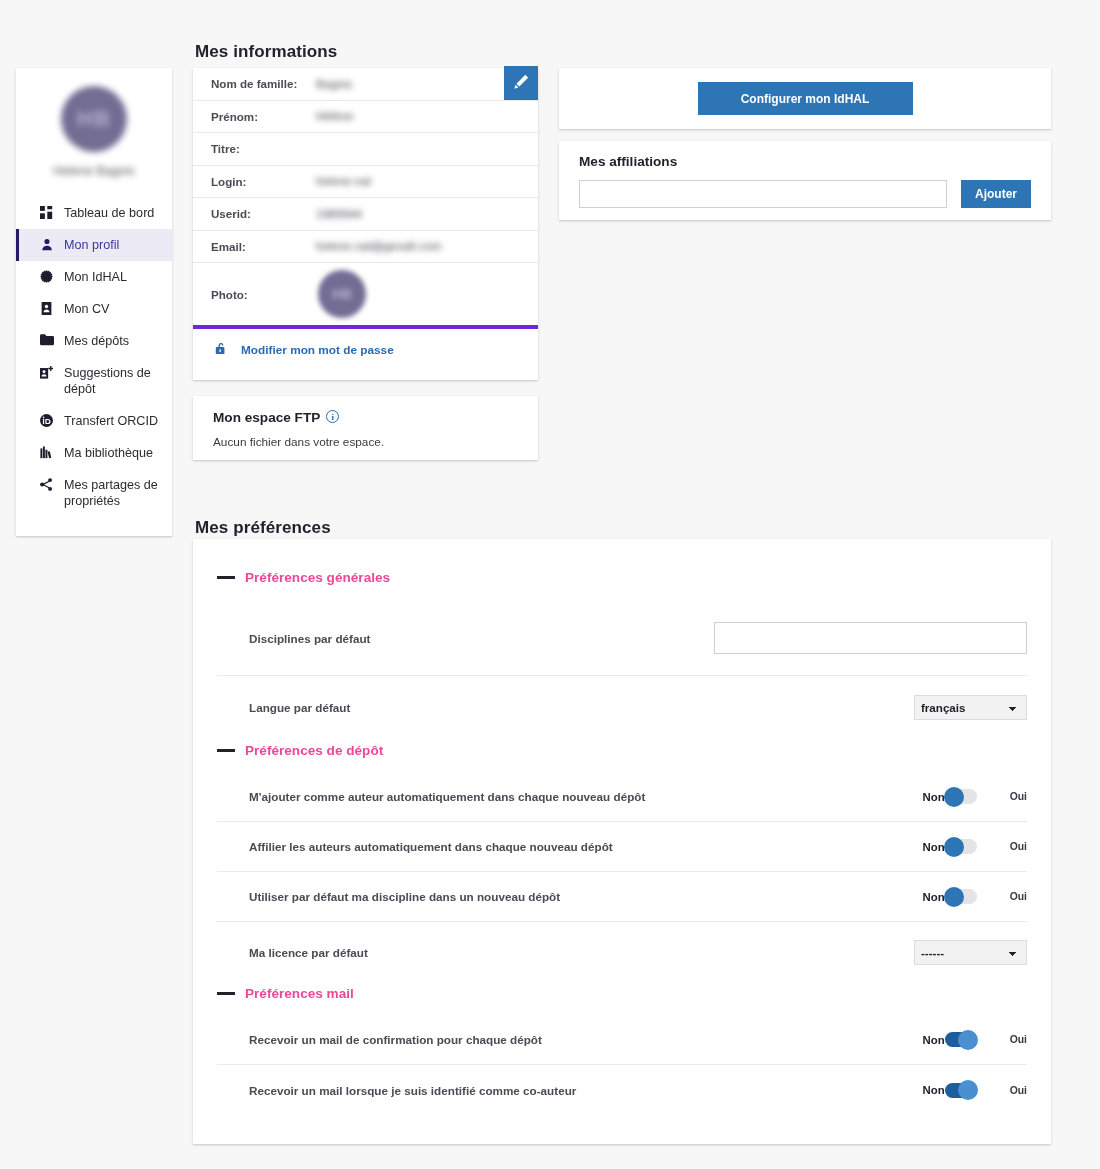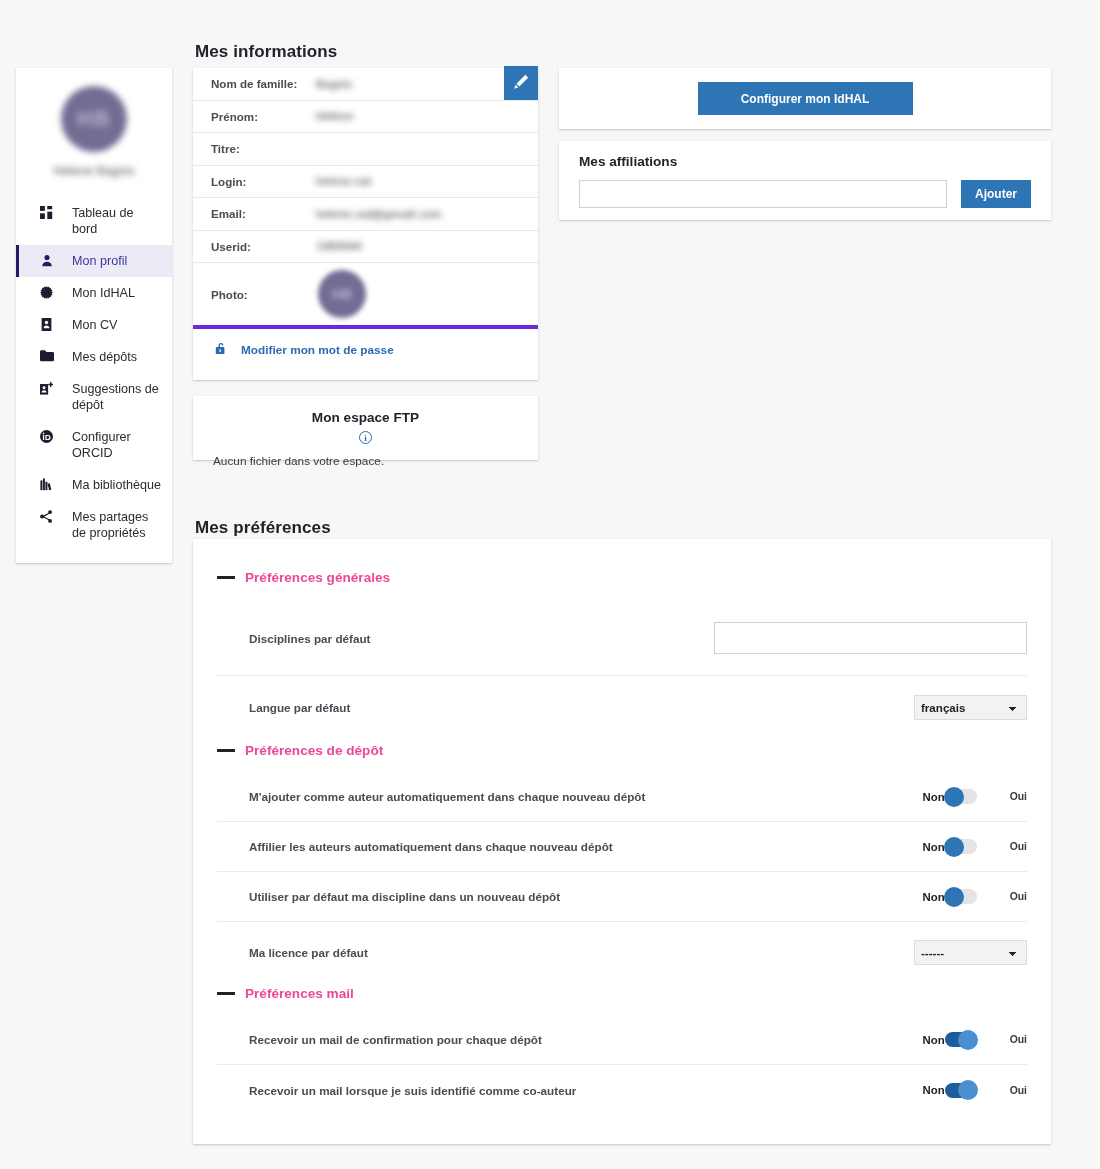--- a/index.html
+++ b/index.html
@@ -44,21 +44,21 @@
   .avatar-name {
     margin-top: 12px;
     font-size: 12.5px; color: #555;
     filter: blur(3.4px);
     text-align: center;
     height: 15px;
   }
   .nav { margin-top: 14px; }
   .nav-item {
     display: flex; align-items: flex-start;
-    gap: 18px;
+    gap: 10px;
     padding: 8px 10px 8px 20px;
     font-size: 12.6px;
     color: #2b2b33;
     border-left: 3px solid transparent;
     cursor: pointer;
     line-height: 16px;
   }
   .nav-item .nav-ico {
     width: 15px; min-width: 15px;
     display: flex; align-items: center; justify-content: center;
@@ -124,21 +124,21 @@
   }
 
   
   .ftp-card {
     position: absolute; left: 193px; top: 396px;
     width: 345px; height: 64px;
     padding: 14px 20px;
   }
   .ftp-title {
     font-size: 13.6px; font-weight: bold; color: #22222c;
-    display: flex; align-items: center; gap: 6px; flex-direction: column;
+    display: flex; align-items: flex-start; gap: 6px;
   }
   .info-ico {
     width: 13px; height: 13px; border-radius: 50%;
     border: 1.3px solid #2a6ab0; color: #2a6ab0;
     font-size: 9px; font-weight: bold;
     display: inline-flex; align-items: center; justify-content: center;
     font-family: "Liberation Serif", serif;
   }
   .ftp-text { margin-top: 10px; font-size: 11.8px; color: #3a3a44; }
 
@@ -318,21 +318,21 @@
 
       <div class="nav-item">
         <span class="nav-ico">
           <svg width="13" height="13" viewBox="0 0 16 16">
               <circle cx="8" cy="8" r="8" fill="currentColor"></circle>
               <rect x="3.6" y="6" width="1.5" height="6.4" fill="#fff"></rect>
               <circle cx="4.35" cy="4.2" r="1" fill="#fff"></circle>
               <path d="M6.6 6h3.1a3.2 3.2 0 0 1 0 6.4H6.6zm1.5 1.4v3.6h1.5a1.8 1.8 0 0 0 0-3.6z" fill="#fff"></path>
             </svg>
         </span>
-        <span class="nav-label">Configurer ORCID</span>
+        <span class="nav-label">Transfert ORCID</span>
       </div>
 
       <div class="nav-item">
         <span class="nav-ico">
           <svg width="13" height="13" viewBox="0 0 16 16" fill="currentColor">
               <rect x="0.5" y="3" width="2.4" height="12"></rect>
               <rect x="3.6" y="0.6" width="2.4" height="14.4"></rect>
               <rect x="6.7" y="4.6" width="2.4" height="10.4"></rect>
               <rect x="10.2" y="6.6" width="2.8" height="8.4" transform="rotate(-13 11.6 10.8)"></rect>
             </svg>
@@ -378,26 +378,26 @@
     </div>
     <div class="prow">
       <span class="plabel">Titre:</span>
       <span class="pval" style="filter:none;"></span>
     </div>
     <div class="prow">
       <span class="plabel">Login:</span>
       <span class="pval">helene.nat</span>
     </div>
     <div class="prow">
+      <span class="plabel">Userid:</span>
+      <span class="pval">1989944</span>
+    </div>
+    <div class="prow">
       <span class="plabel">Email:</span>
       <span class="pval">helene.rad@gexafr.com</span>
-    </div>
-    <div class="prow">
-      <span class="plabel">Userid:</span>
-      <span class="pval">1989944</span>
     </div>
     <div class="prow photo">
       <span class="plabel">Photo:</span>
       <span class="photo-circle">HB</span>
     </div>
 
     <a class="pwd-link">
       <span>
         <svg width="12" height="13" viewBox="0 0 14 16" fill="#2a6ab0">
             <path d="M4 6.3V4.2a3 3 0 0 1 6 0h-1.7a1.3 1.3 0 0 0-2.6 0v2.1z"></path>

